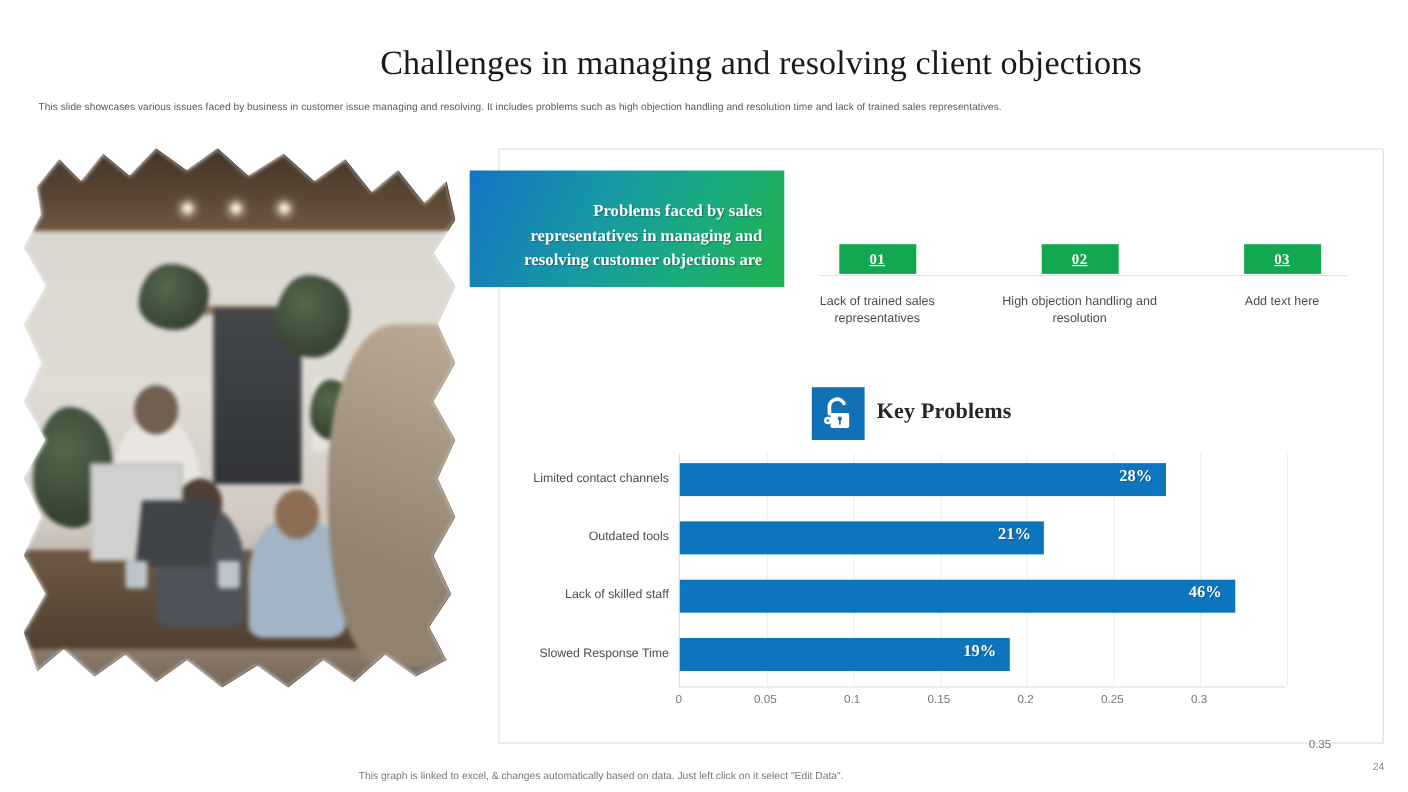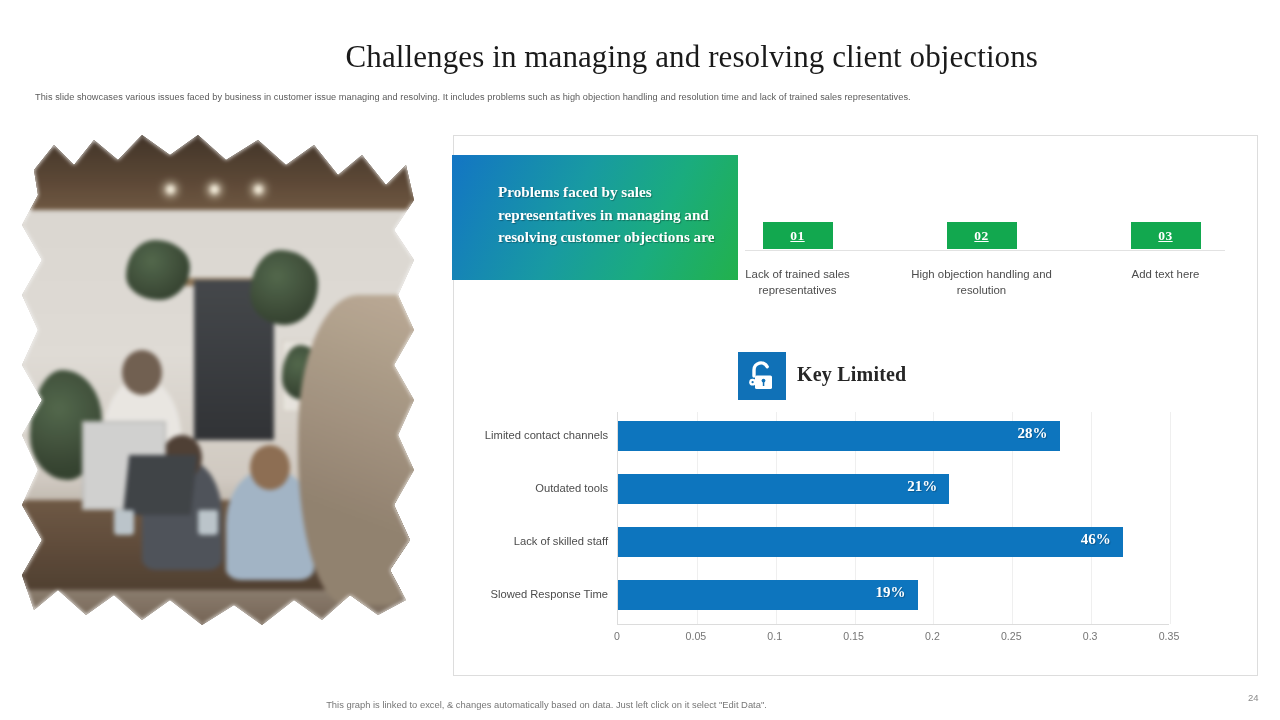--- a/index.html
+++ b/index.html
@@ -165,26 +165,27 @@
     top: 135px;
     width: 805px;
     height: 541px;
     border: 1px solid #dddddd;
     background: #ffffff;
     box-sizing: border-box;
   }
 
   .headline-box {
     position: absolute;
-    left: 452px;
+    left: 427px;
     top: 155px;
     width: 286px;
-    height: 125px;
+    height: 106px;
     background: linear-gradient(115deg, #1375c4 0%, #189aa2 42%, #1aac7e 70%, #22b14c 100%);
     box-sizing: border-box;
+    text-align: right;
   }
   .headline-text {
     position: absolute;
     left: 46px;
     top: 26px;
     width: 220px;
     font-family: "Liberation Serif", serif;
     font-size: 15.2px;
     font-weight: 700;
     line-height: 22.5px;
@@ -409,21 +410,21 @@
     <svg width="48" height="48" viewBox="0 0 48 48" aria-hidden="true">
       <path d="M16 24 V18 a7 7 0 0 1 13.2 -3.3" fill="none" stroke="#ffffff" stroke-width="3.4" stroke-linecap="round"></path>
       <rect x="17" y="23.5" width="17" height="13.5" rx="1.6" fill="#ffffff"></rect>
       <circle cx="25.5" cy="28.6" r="1.9" fill="#1071b7"></circle>
       <rect x="24.8" y="29.6" width="1.5" height="4.4" fill="#1071b7"></rect>
       <circle cx="14.6" cy="30.2" r="3.4" fill="#ffffff"></circle>
       <rect x="14" y="28.9" width="9" height="2.6" fill="#ffffff"></rect>
       <circle cx="14.6" cy="30.2" r="1.1" fill="#1071b7"></circle>
     </svg>
   </div>
-  <div class="key-title">Key Limited</div>
+  <div class="key-title">Key Problems</div>
 
   <div class="chart">
     <div class="chart-plot">
       <div class="gridline" style="left:78.86px;"></div>
       <div class="gridline" style="left:157.71px;"></div>
       <div class="gridline" style="left:236.57px;"></div>
       <div class="gridline" style="left:315.43px;"></div>
       <div class="gridline" style="left:394.29px;"></div>
       <div class="gridline" style="left:473.14px;"></div>
       <div class="gridline" style="left:552px;"></div>
@@ -454,19 +455,19 @@
       <div class="bar-val" style="left:449.6px;">19%</div>
     </div>
 
     <div class="xtick" style="left:149px;">0</div>
     <div class="xtick" style="left:227.86px;">0.05</div>
     <div class="xtick" style="left:306.71px;">0.1</div>
     <div class="xtick" style="left:385.57px;">0.15</div>
     <div class="xtick" style="left:464.43px;">0.2</div>
     <div class="xtick" style="left:543.29px;">0.25</div>
     <div class="xtick" style="left:622.14px;">0.3</div>
-    <div class="xtick" style="left:701px;">0.35</div>
+    <div class="xtick" style="left:732px;margin-top:41px;">0.35</div>
   </div>
 
   <div class="footer-note">This graph is linked to excel, &amp; changes automatically based on data. Just left click on it select "Edit Data".</div>
   <div class="page-number">24</div>
 
 </div>
 
 </body></html>

